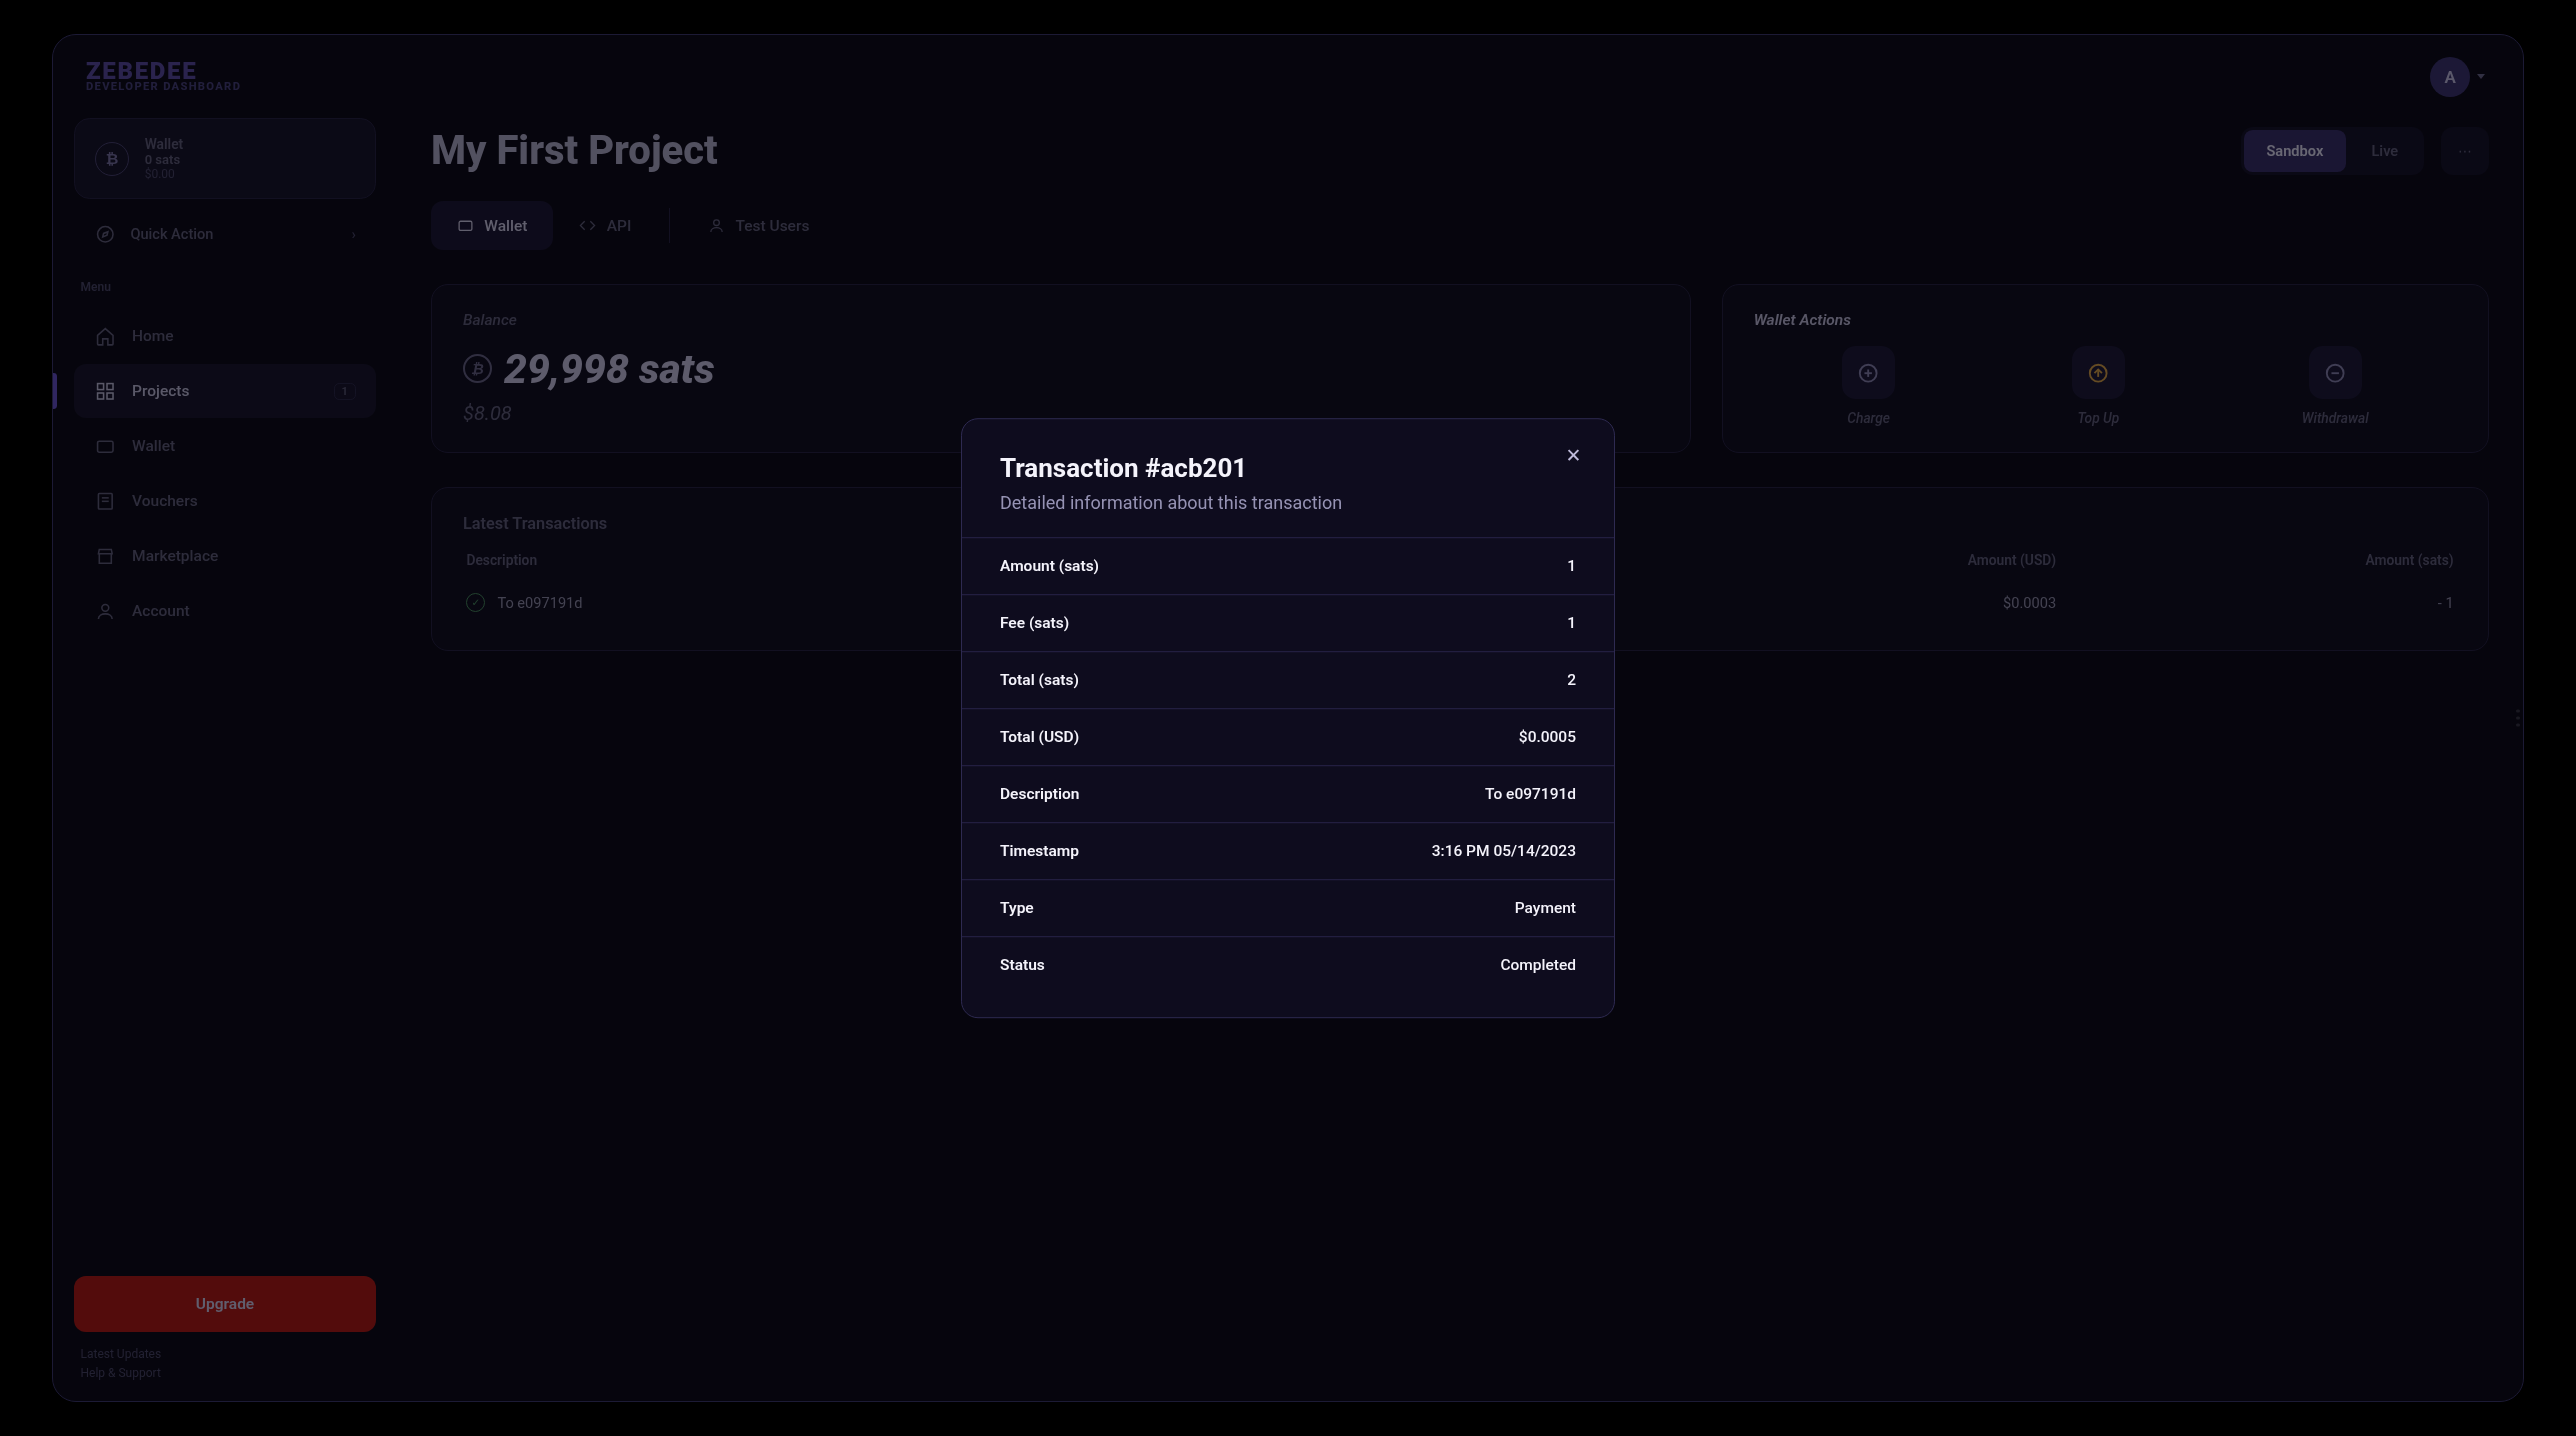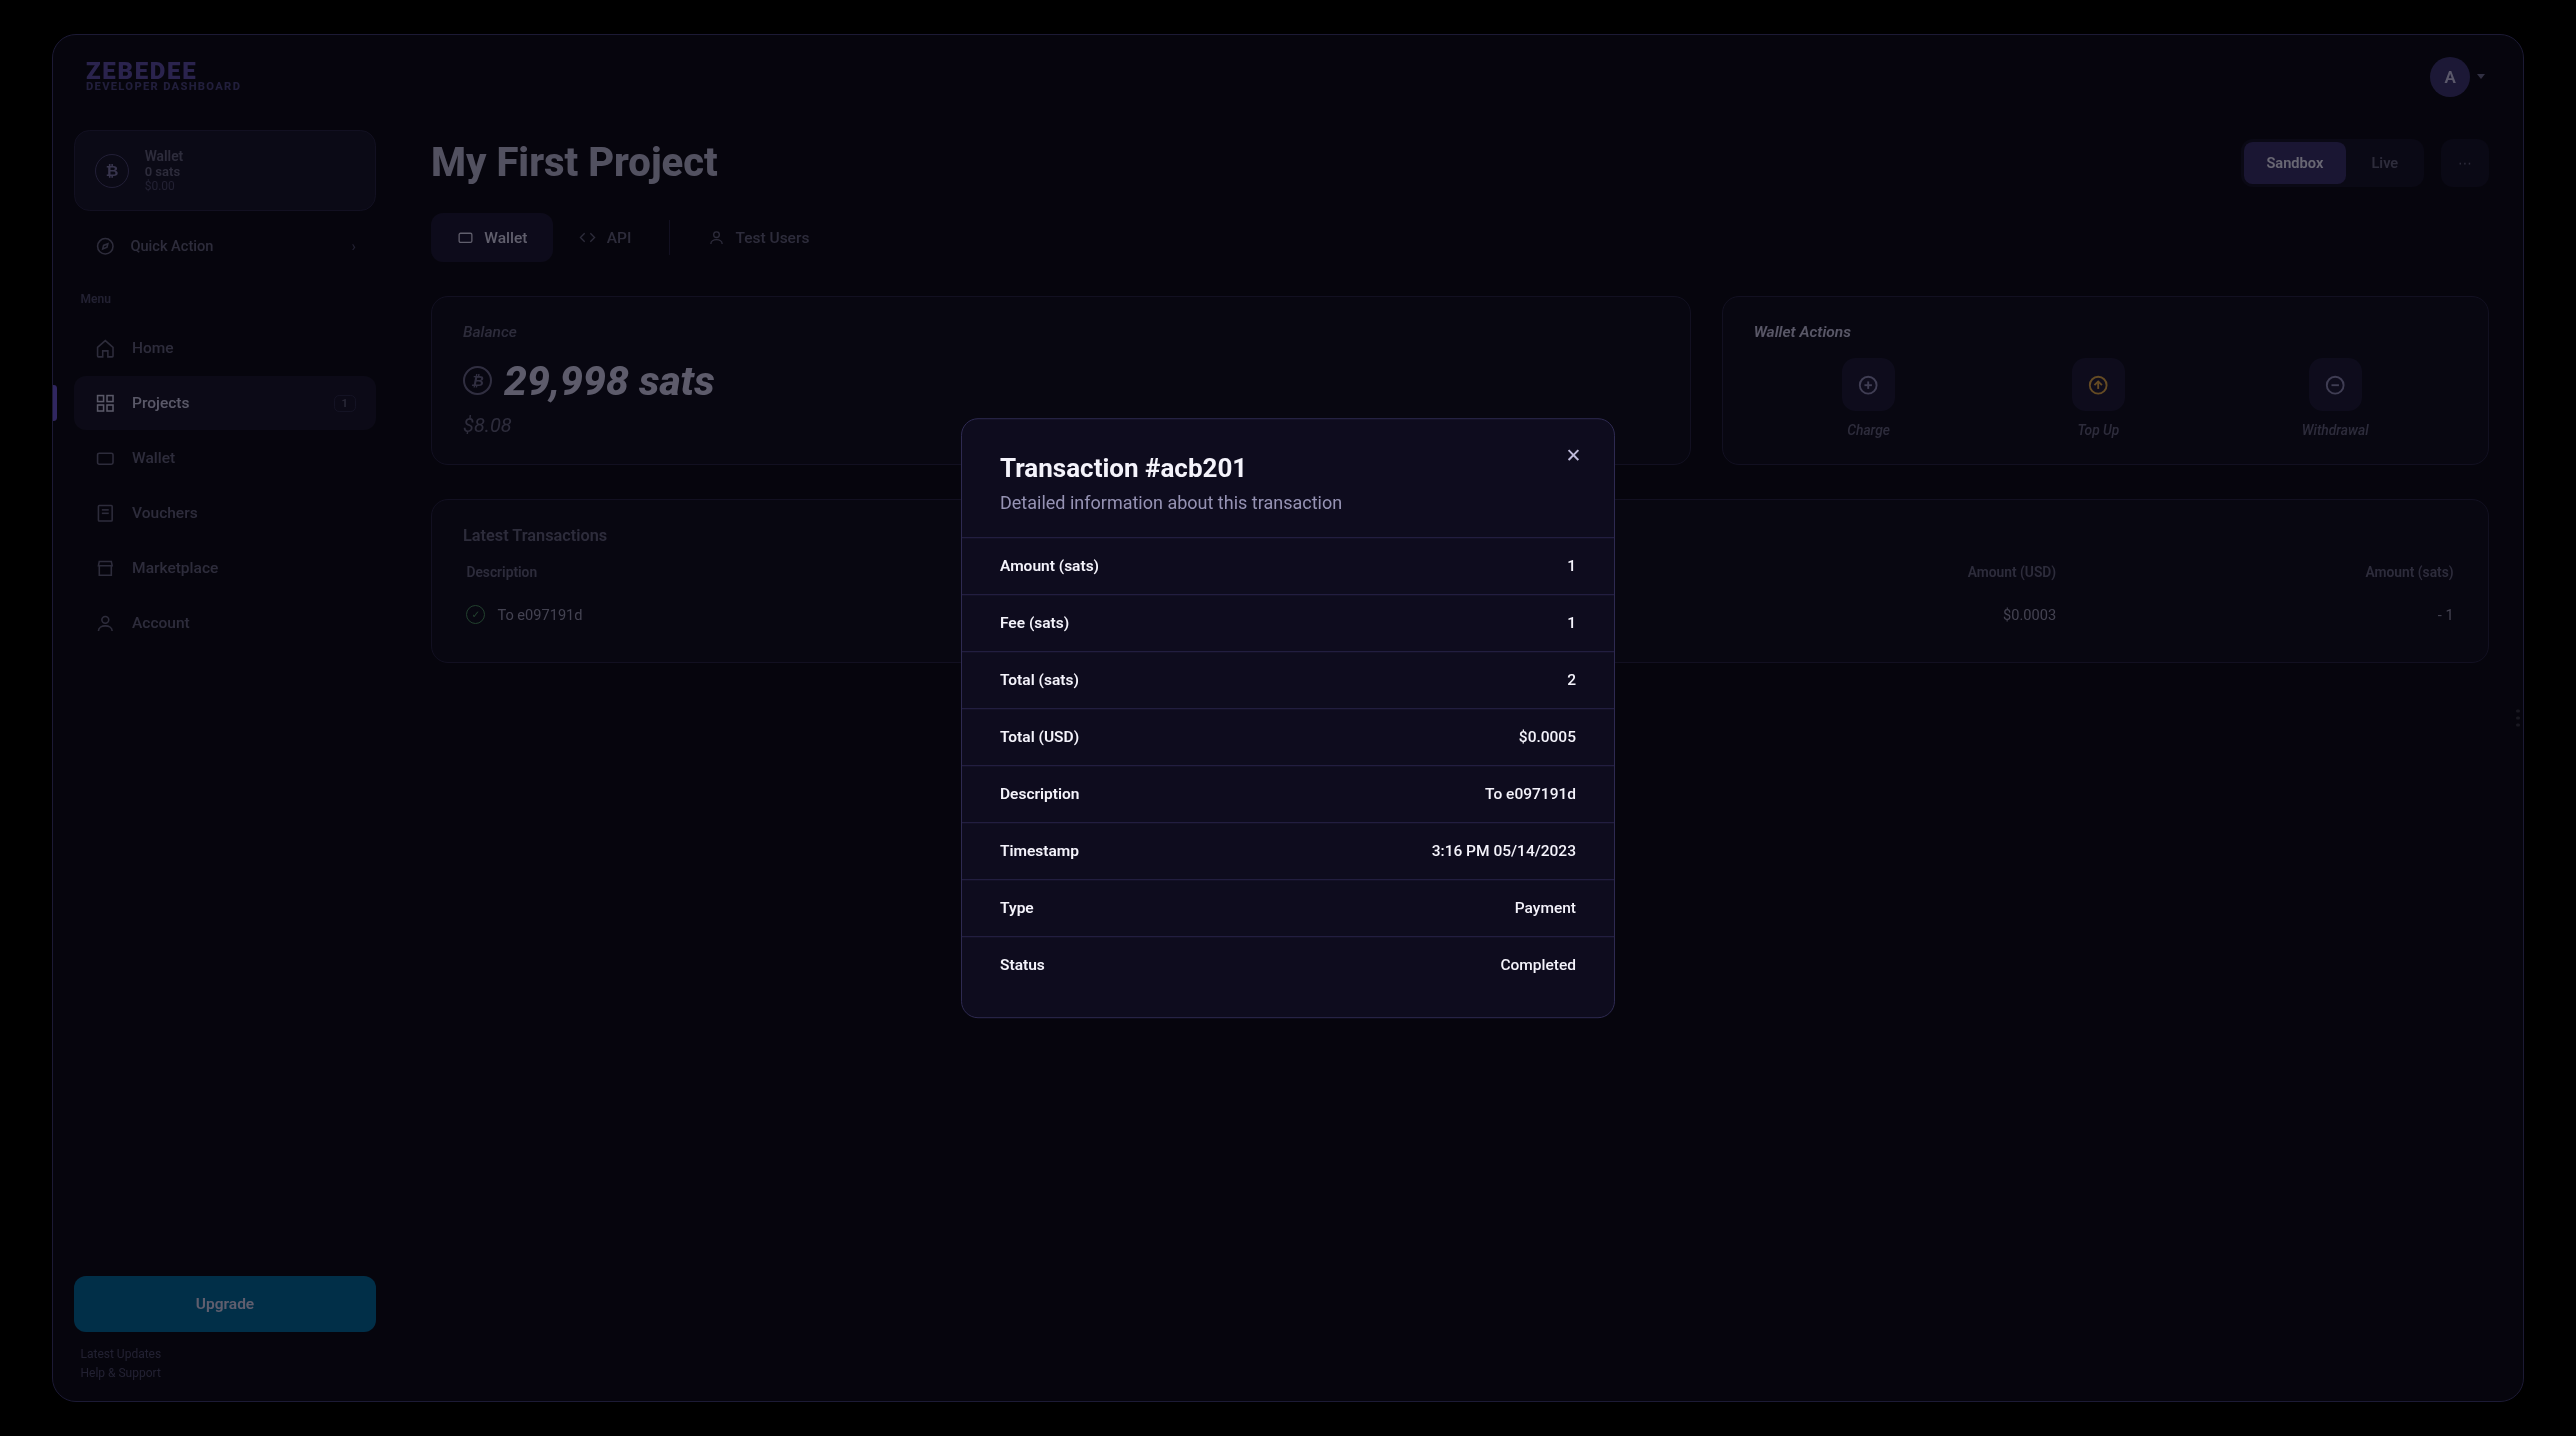--- a/index.html
+++ b/index.html
@@ -28,21 +28,21 @@
     min-height:100vh;
     padding:34px 52px;
   }
   .window{
     width:100%;max-width:2576px;height:1437px;max-height:100%;
     border-radius:24px;
     background:var(--bg-app);
     border:1.7px solid #1c1a35;
     position:relative;
     overflow:hidden;
-    display:flex;flex-direction:column;gap:12px;
+    display:flex;flex-direction:column;
   }
   .resizer{position:absolute;right:3.4px;top:50%;transform:translateY(-50%);display:flex;flex-direction:column;gap:3.4px;opacity:.3;}
   .resizer span{width:3.4px;height:3.4px;background:#9998b0;border-radius:50%;}
   .overlay{
     position:absolute;inset:0;background:rgba(0,0,0,.55);
     z-index:40;
   }
 
   
   .topbar{
@@ -96,21 +96,21 @@
     position:relative;
   }
   .nav-item.active{background:#1b1833;color:#c8c4e6;}
   .nav-item.active::before{content:"";position:absolute;left:-20.6px;top:8.6px;bottom:8.6px;width:4.3px;background:var(--accent);border-radius:0 3.4px 3.4px 0;}
   .nav-badge{margin-left:auto;font-size:11.2px;color:var(--text-muted);border:0.9px solid var(--border-light);border-radius:5.2px;padding:0.9px 6.9px;}
   .nav-icon{width:22.4px;height:22.4px;flex-shrink:0;display:flex;align-items:center;justify-content:center;}
   .nav-icon svg{width:20.6px;height:20.6px;stroke:currentColor;fill:none;stroke-width:1.8;}
 
   .sidebar-bottom{margin-top:auto;display:flex;flex-direction:column;gap:15.5px;}
   .upgrade-btn{
-    background:#0369a1;color:#d5d1f4;font-weight:600;font-size:15.5px;
+    background:#b91c1c;color:#d5d1f4;font-weight:600;font-size:15.5px;
     border:none;border-radius:12px;padding:19px;cursor:pointer;
   }
   .foot-links{display:flex;flex-direction:column;gap:5.2px;padding-left:6.9px;}
   .foot-links span{font-size:12px;color:var(--text-dim);}
 
   
   .main{flex:1;min-width:0;padding:8.6px 34px 34px 34px;overflow:auto;}
   .page-head{display:flex;align-items:center;justify-content:space-between;margin-bottom:26px;}
   .page-title{font-size:40px;font-weight:800;color:#b7b3d6;}
   .env-pill{

